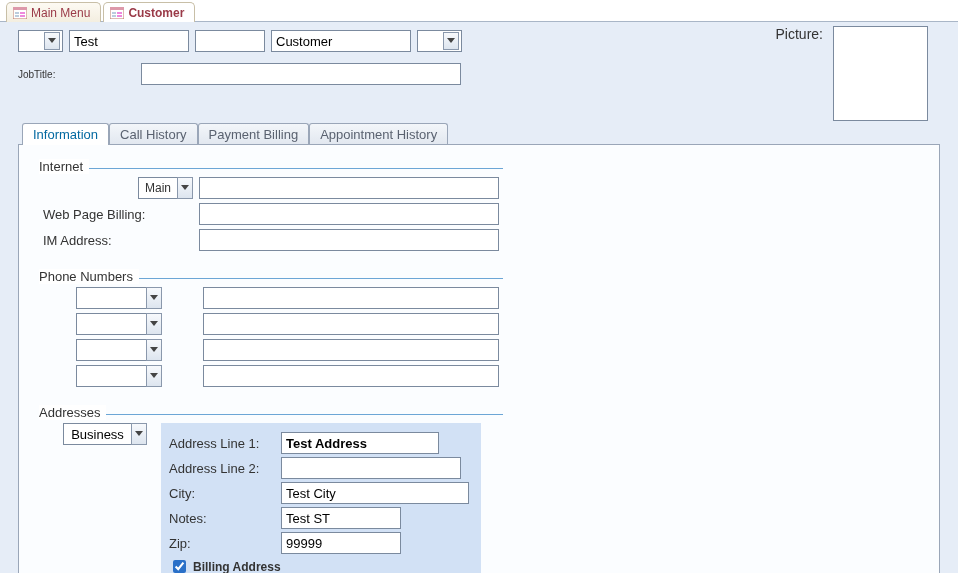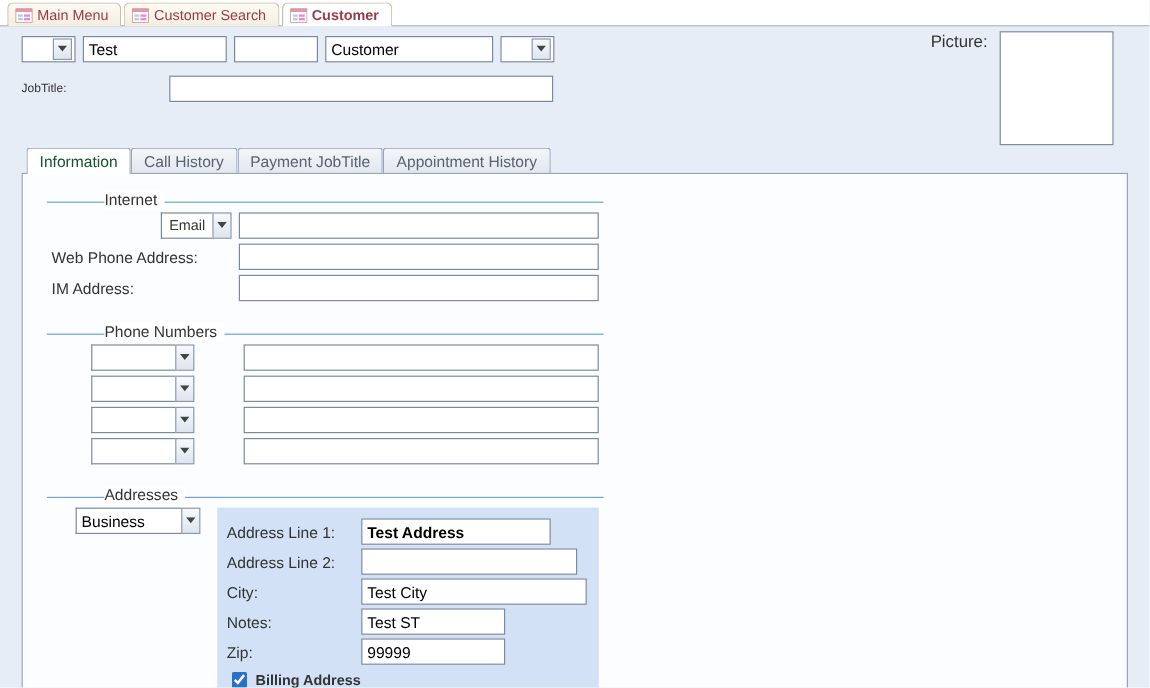--- a/index.html
+++ b/index.html
@@ -116,21 +116,21 @@
     font-size: 13px;
     border-top-left-radius: 3px;
     border-top-right-radius: 3px;
     margin-right: 0;
     cursor: pointer;
     position: relative;
     top: 1px;
   }
   .tab.active {
     background: #fff;
-    color: #14532d;
+    color: #0369a1;
     z-index: 2;
   }
   .tab-page {
     border: 1px solid #9aa6b8;
     background: #fff;
     padding: 8px 12px 10px 12px;
     min-height: 380px;
     position: relative;
   }
   .groupbox {
@@ -146,21 +146,21 @@
     padding: 0 6px 0 0;
     color: #333;
     font-size: 13px;
   }
   .groupbox .rule {
     position: absolute;
     top: 9px; left: 0; right: 0;
     border-top: 1px solid #6ca6d6;
     z-index: 0;
   }
-  .groupbox .legend { z-index: 1; margin-left: 48px; }
+  .groupbox .legend { z-index: 1; }
   .row { display: flex; align-items: center; gap: 6px; margin: 4px 0; }
   .field-label { width: 150px; text-align: left; font-size: 13px; }
   .left-col {
     width: 480px;
     background: #e6edf7;
     padding: 6px 8px;
   }
   .notes-col {
     position: absolute;
     left: 515px; top: 15px;
@@ -187,33 +187,20 @@
       <svg width="14" height="12">
           <rect x="0" y="0" width="14" height="12" fill="#fff" stroke="#b76"></rect>
           <rect x="0" y="0" width="14" height="3" fill="#d9a"></rect>
           <rect x="2" y="5" width="4" height="2" fill="#bcd"></rect>
           <rect x="7" y="5" width="5" height="2" fill="#e8d"></rect>
           <rect x="2" y="8" width="4" height="2" fill="#bcd"></rect>
           <rect x="7" y="8" width="5" height="2" fill="#e8d"></rect>
         </svg>
     </span>
     <span>Main Menu</span>
-  </div>
-  <div class="win-tab">
-    <span class="form-icon">
-      <svg width="14" height="12">
-          <rect x="0" y="0" width="14" height="12" fill="#fff" stroke="#b76"></rect>
-          <rect x="0" y="0" width="14" height="3" fill="#d9a"></rect>
-          <rect x="2" y="5" width="4" height="2" fill="#bcd"></rect>
-          <rect x="7" y="5" width="5" height="2" fill="#e8d"></rect>
-          <rect x="2" y="8" width="4" height="2" fill="#bcd"></rect>
-          <rect x="7" y="8" width="5" height="2" fill="#e8d"></rect>
-        </svg>
-    </span>
-    <span>Customer Search</span>
   </div>
   <div class="win-tab active">
     <span class="form-icon">
       <svg width="14" height="12">
           <rect x="0" y="0" width="14" height="12" fill="#fff" stroke="#b76"></rect>
           <rect x="0" y="0" width="14" height="3" fill="#d9a"></rect>
           <rect x="2" y="5" width="4" height="2" fill="#bcd"></rect>
           <rect x="7" y="5" width="5" height="2" fill="#e8d"></rect>
           <rect x="2" y="8" width="4" height="2" fill="#bcd"></rect>
           <rect x="7" y="8" width="5" height="2" fill="#e8d"></rect>
@@ -253,45 +240,45 @@
   </div>
 
   <div class="jobtitle-row">
     <label style="font-size:10px">JobTitle:</label>
     <input type="text" style="width: 320px;" value="">
   </div>
 
   <div class="tabstrip">
     <div class="tab active"><span>Information</span></div>
     <div class="tab"><span>Call History</span></div>
-    <div class="tab"><span>Payment JobTitle</span></div>
+    <div class="tab"><span>Payment Billing</span></div>
     <div class="tab"><span>Appointment History</span></div>
   </div>
 
   <div class="tab-page" style="background:#fbfdff">
 
     <div style="display:flex; gap:14px;">
       <div class="left-col" style="background:transparent">
 
         <div class="groupbox">
           <div class="rule"></div>
           <span class="legend">Internet</span>
           <div class="row">
             <div style="width:150px; display:flex; justify-content:flex-end; align-items:center; gap:0;">
-              <span style="border:1px solid #7b8a9e; border-right:none; height:22px; display:inline-flex; align-items:center; padding:0 6px; background:#fff;">Email</span>
+              <span style="border:1px solid #7b8a9e; border-right:none; height:22px; display:inline-flex; align-items:center; padding:0 6px; background:#fff;">Main</span>
               <span class="combo-arrow" style="height:22px">
                 <svg width="8" height="6">
                     <polygon points="0,0 8,0 4,5" fill="#444"></polygon>
                   </svg>
               </span>
             </div>
             <input type="text" style="width: 300px;" value="">
           </div>
           <div class="row">
-            <span class="field-label">Web Phone Address:</span>
+            <span class="field-label">Web Page Billing:</span>
             <input type="text" style="width: 300px;" value="">
           </div>
           <div class="row">
             <span class="field-label">IM Address:</span>
             <input type="text" style="width: 300px;" value="">
           </div>
         </div>
 
         <div class="groupbox">
           <div class="rule"></div>
@@ -344,21 +331,21 @@
             <div style="width:30px"></div>
             <input type="text" style="width: 300px;" value="">
           </div>
         </div>
 
         <div class="groupbox">
           <div class="rule"></div>
           <span class="legend">Addresses</span>
           <div style="display:flex; gap:14px; align-items:flex-start; margin-top:4px;">
             <div style="display:flex; margin-left:20px;">
-              <input type="text" style="width: 88px; border-right: none;" value="Business">
+              <input type="text" style="width: 68px; border-right: none; text-align: center;" value="Business">
               <span class="combo-arrow" style="height:22px">
                   <svg width="8" height="6">
                     <polygon points="0,0 8,0 4,5" fill="#444"></polygon>
                   </svg>
                 </span>
             </div>
             <div class="addr-panel">
               <div class="row">
                 <span class="field-label">Address Line 1:</span>
                 <input type="text" style="width: 158px; font-weight: bold;" value="Test Address">

